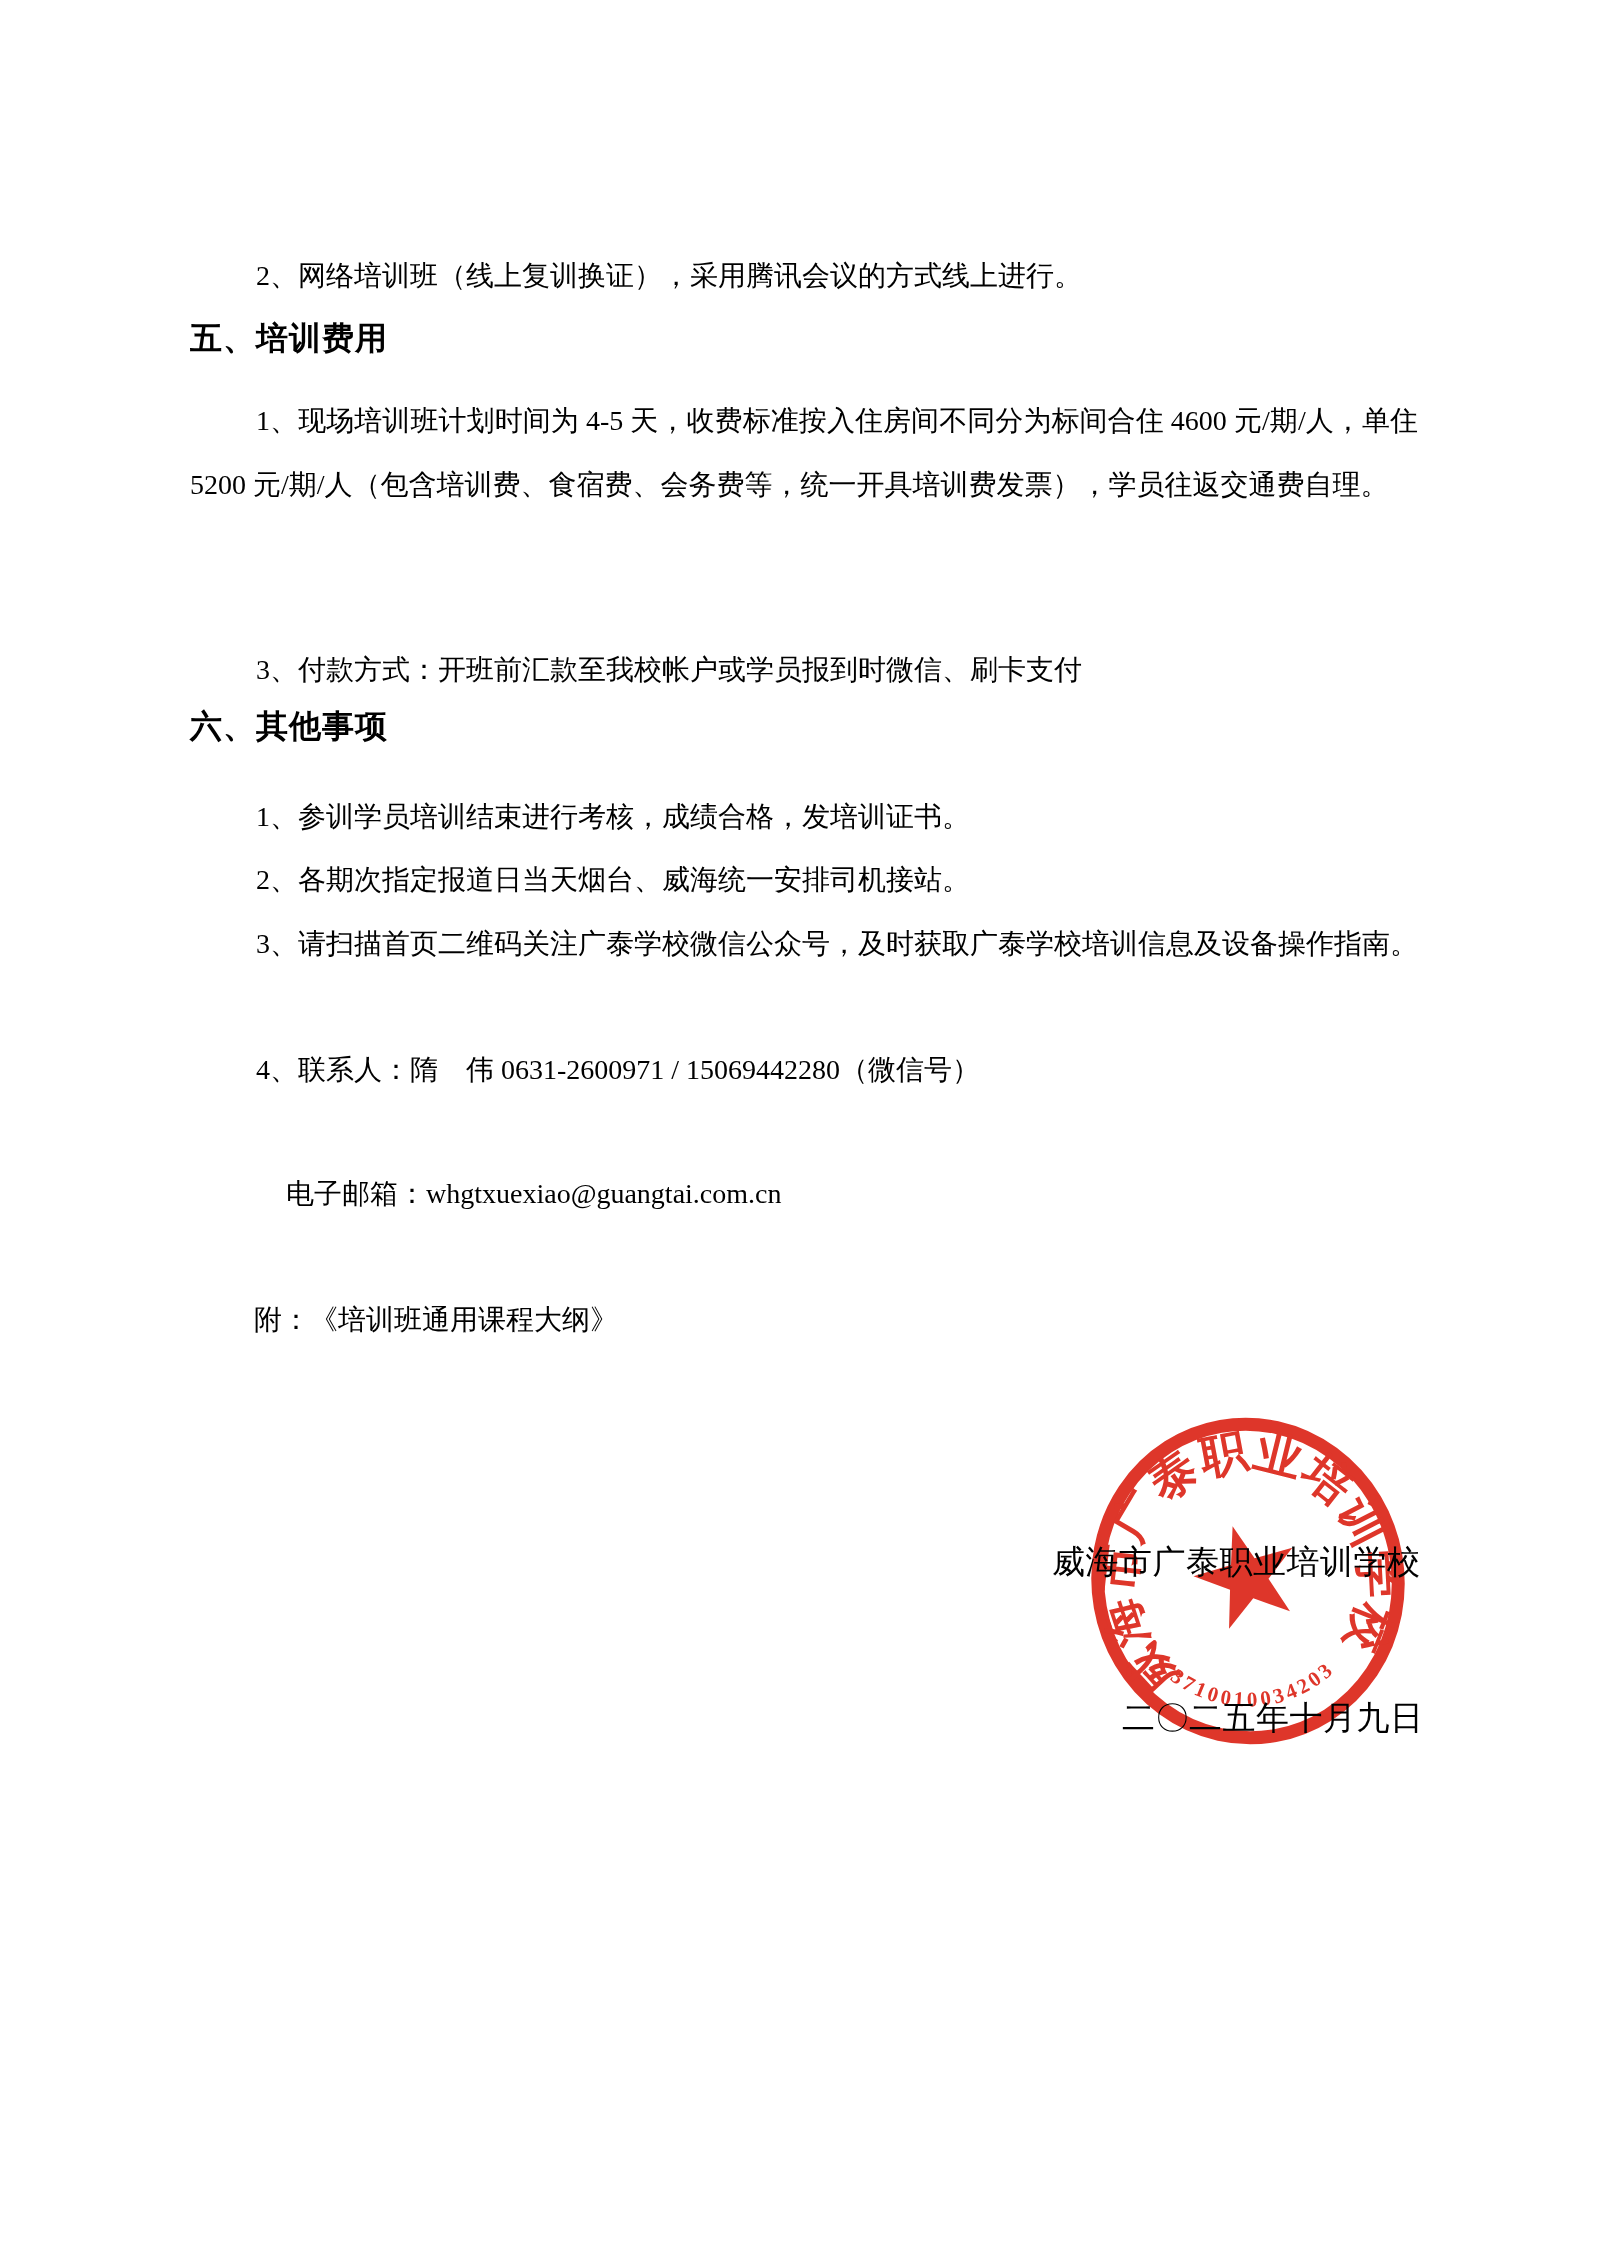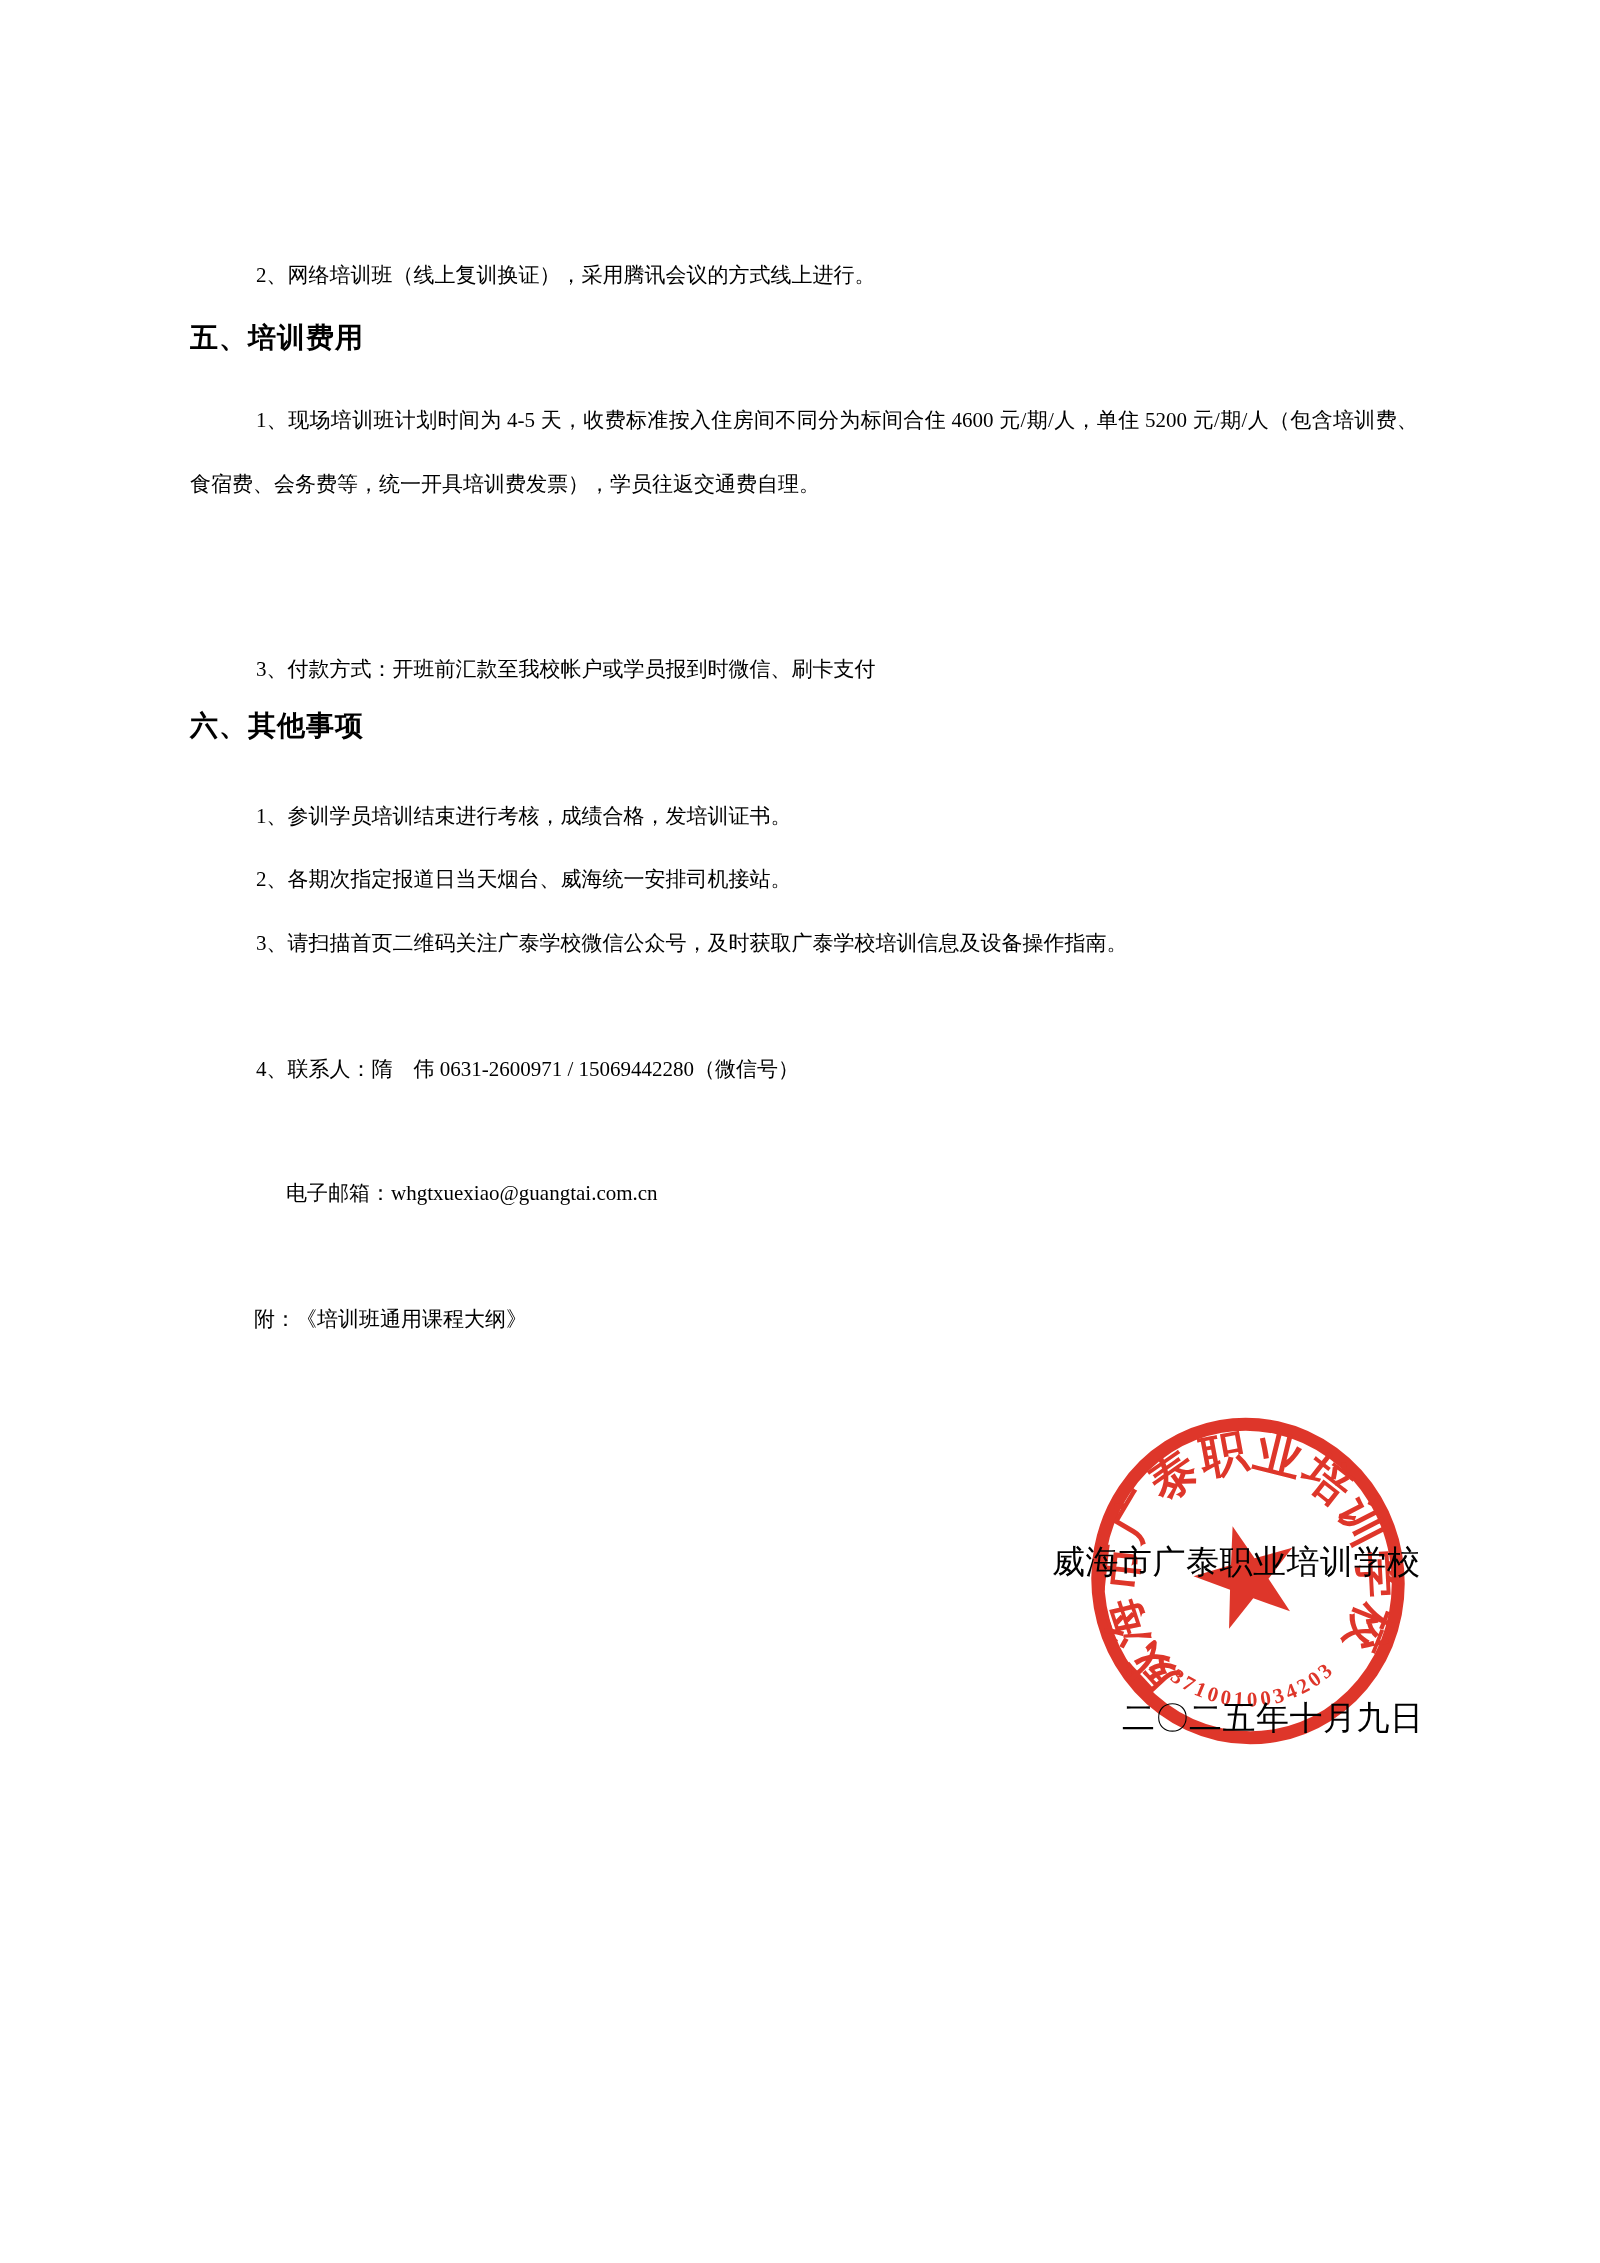--- a/index.html
+++ b/index.html
@@ -7,35 +7,35 @@
     position:relative;
     width:1600px;height:2263px;
     margin:0 auto;
     background:#ffffff;
     font-family:"Liberation Serif","DejaVu Serif",serif;
     color:#000000;
     overflow:hidden;
   }
   .txt{
     position:absolute;
-    font-size:21px;
+    font-size:28px;
     line-height:63.5px;
     white-space:pre-wrap;
   }
   .para{
     left:190px;width:1228px;
     text-align:justify;
     text-justify:inter-ideograph;
   }
   .indent{text-indent:66px;}
   .heading{
     position:absolute;left:190px;
     font-family:Liberation Serif, serif;
     font-weight:bold;
-    font-size:28px;line-height:46px;
+    font-size:32px;line-height:46px;
     letter-spacing:1px;
   }
   .sig{position:absolute;font-size:33px;line-height:40px;letter-spacing:0.5px;}
   .seal{
     position:absolute;
     left:1085px;top:1415px;
     width:326px;height:332px;
     mix-blend-mode:multiply;
     opacity:0.95;
   }

